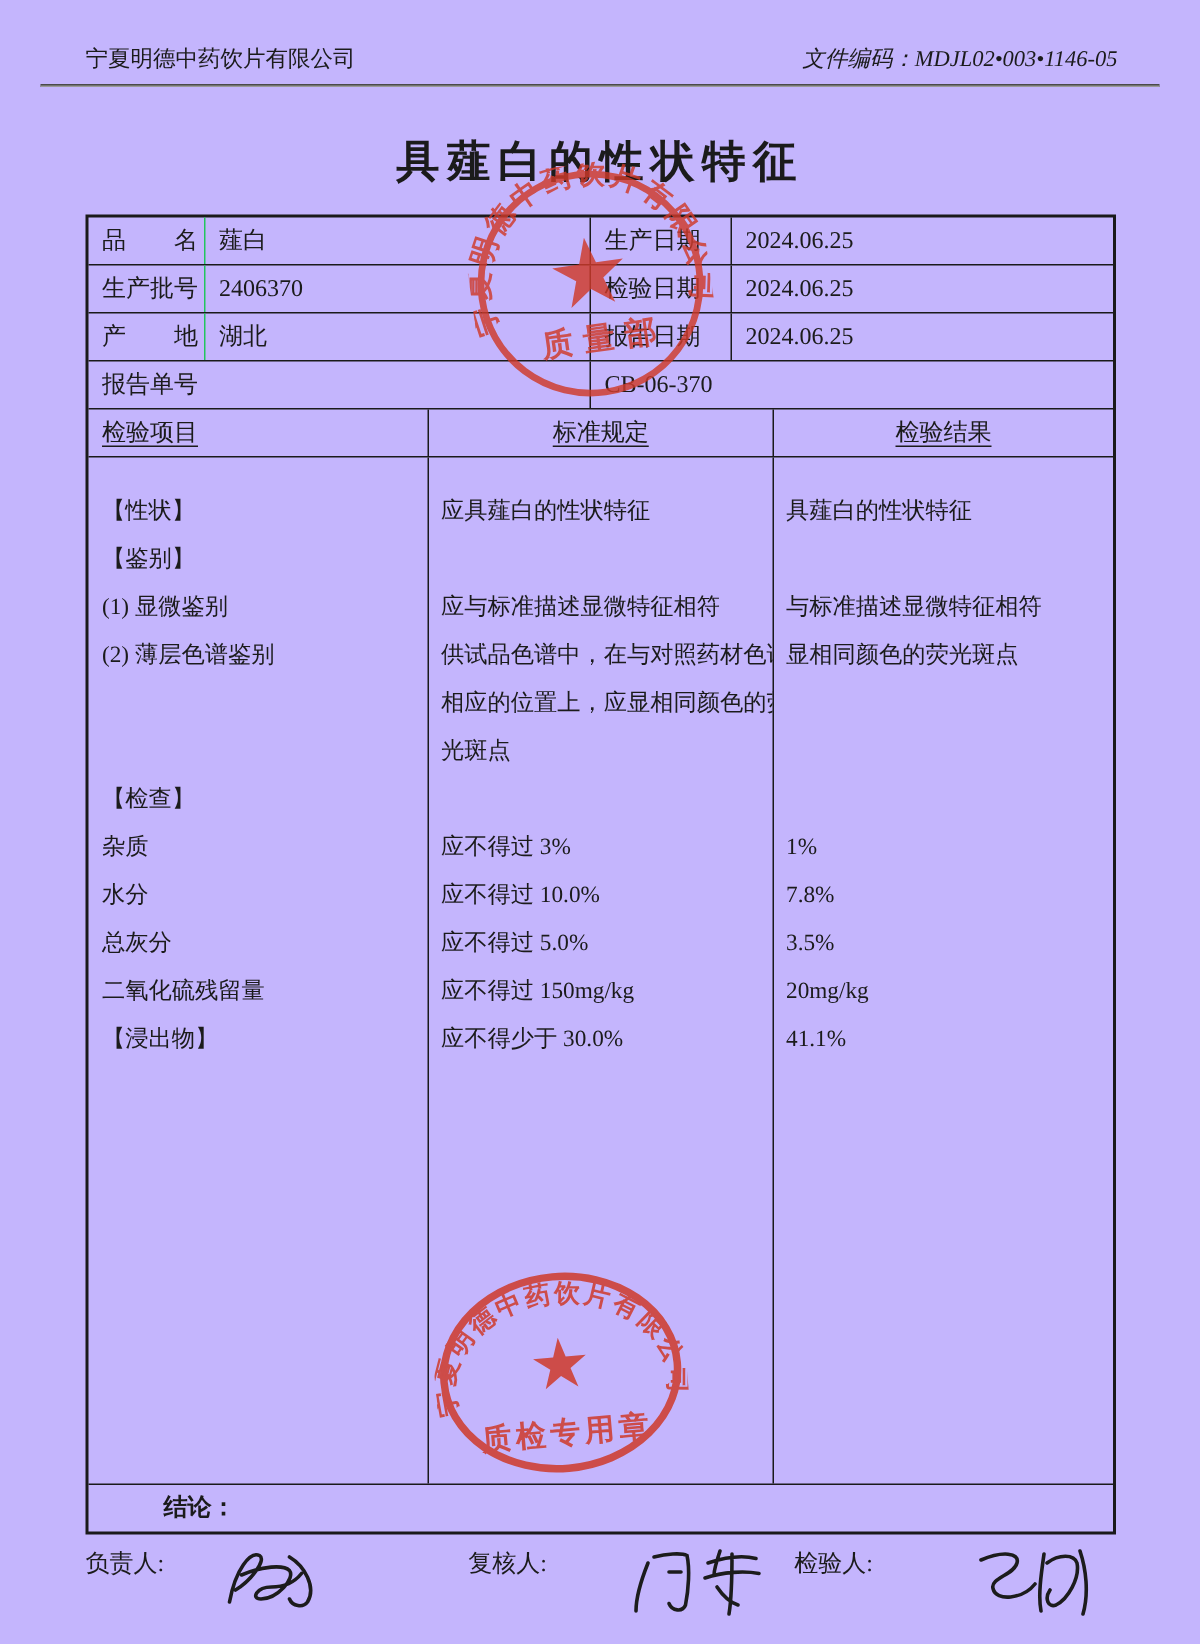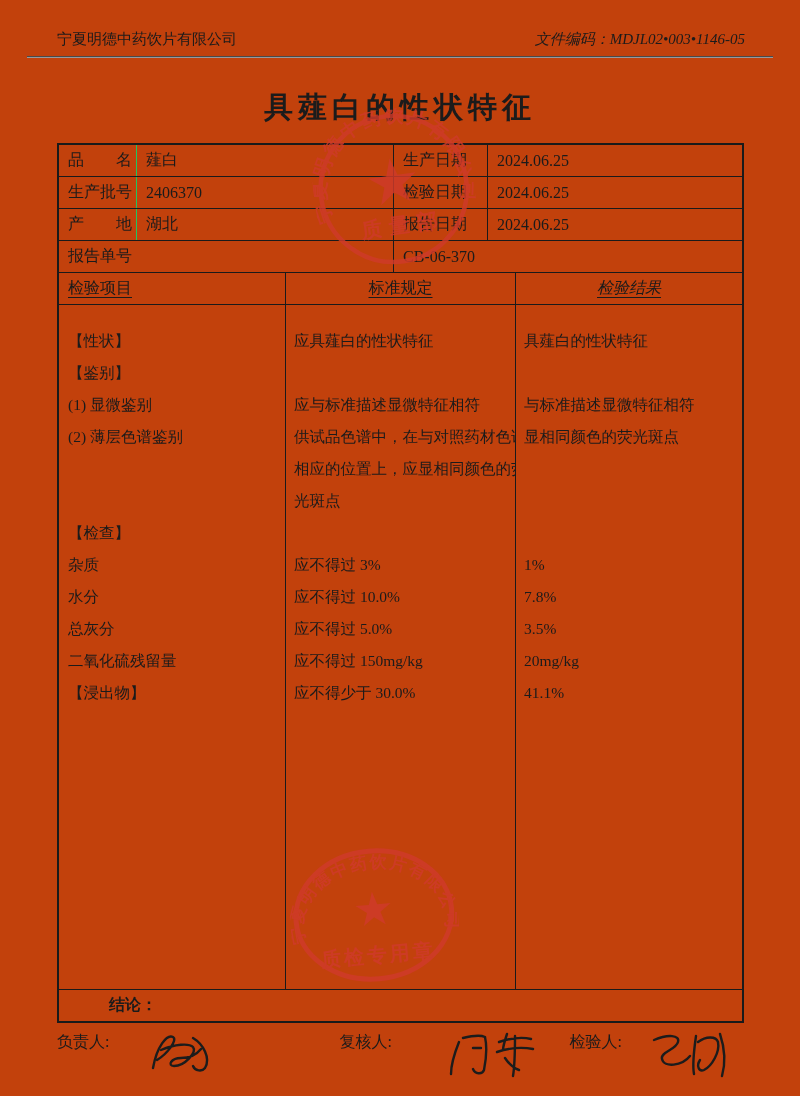--- a/index.html
+++ b/index.html
@@ -1,21 +1,21 @@
 <!DOCTYPE html>
 <html><head>
 <meta charset="utf-8">
 <style>
   * { margin: 0; padding: 0; box-sizing: border-box; }
   html,body { background:#888; }
   .page {
     position: relative;
     width: 800px; height: 1096px;
     margin: 0 auto;
-    background: #c2410c;
+    background: #c4b5fd;
     font-family: "Liberation Serif", "DejaVu Serif", serif;
     color: #1b1b1b;
     overflow: hidden;
   }
   
   .pg-header {
     position: absolute; top: 30px; left: 57px; right: 55px;
     display: flex; justify-content: space-between; align-items: baseline;
     font-size: 15px;
   }
@@ -43,42 +43,42 @@
   .cB { width: 257px; border-left: 1px solid #22c55e; text-align: right; }
   .cC { width: 94px;  border-left: 1px solid #1a1a1a; }
   .cD { flex: 1;      border-left: 1px solid #1a1a1a; }
   .cHalfL { width: 334px; }
   .cHalfR { flex: 1; border-left: 1px solid #1a1a1a; }
   
   .spec-head { display: flex; height: 32px; border-bottom: 1px solid #1a1a1a; font-size: 16px; }
   .spec-head .hcell { display: flex; align-items: center; }
   .spec-head .h1 { width: 226px; padding-left: 9px; }
   .spec-head .h2 { width: 230px; border-left: 1px solid #1a1a1a; justify-content: center; }
-  .spec-head .h3 { flex: 1; border-left: 1px solid #1a1a1a; justify-content: center; font-style: italic; }
+  .spec-head .h3 { flex: 1; border-left: 1px solid #1a1a1a; justify-content: center; }
   .spec-head .u { text-decoration: underline; text-underline-offset: 4px; }
   
   .spec-body { position: relative; height: 685px; border-bottom: 1px solid #1a1a1a; padding-top: 24px; font-size: 15.5px; }
   .vline { position: absolute; top: 0; bottom: 0; width: 1px; background: #1a1a1a; }
   .vline.v1 { left: 226px; }
   .vline.v2 { left: 456px; }
   .spec-line { display: flex; height: 32px; }
   .spec-line .scell { padding-left: 9px; white-space: nowrap; overflow: hidden; line-height: 24px; }
   .spec-line .s1 { width: 226px; }
   .spec-line .s2 { width: 230px; }
   .spec-line .s3 { flex: 1; }
   
   .conclusion { display: flex; align-items: center; height: 31px; padding-left: 22px; font-size: 16px; white-space: nowrap; margin-left: 28px; }
   .conclusion .lbl { font-weight: bold; }
   
   .signatures { position: absolute; top: 1028px; left: 57px; right: 40px; display: flex; font-size: 16px; }
   .sig-group { display: flex; align-items: flex-start; }
   .sig-group .sig-label { padding-top: 4px; white-space: nowrap; }
   .sg1 { width: 290px; }
   .sg2 { width: 236px; gap: 27px; }
-  .sg3 { flex: 1; }
+  .sg3 { flex: 1; gap: 40px; }
   .sig-scribble { margin-left: 18px; }
   
   .stamp { position: absolute; pointer-events: none; }
   .stamp-top { left: 314px; top: 109px; transform: rotate(-8deg); opacity: 0.82; }
   .stamp-bottom { left: 290px; top: 845px; transform: rotate(-5deg); opacity: 0.85; }
 </style>
 </head>
 <body>
 
 <div class="page">

